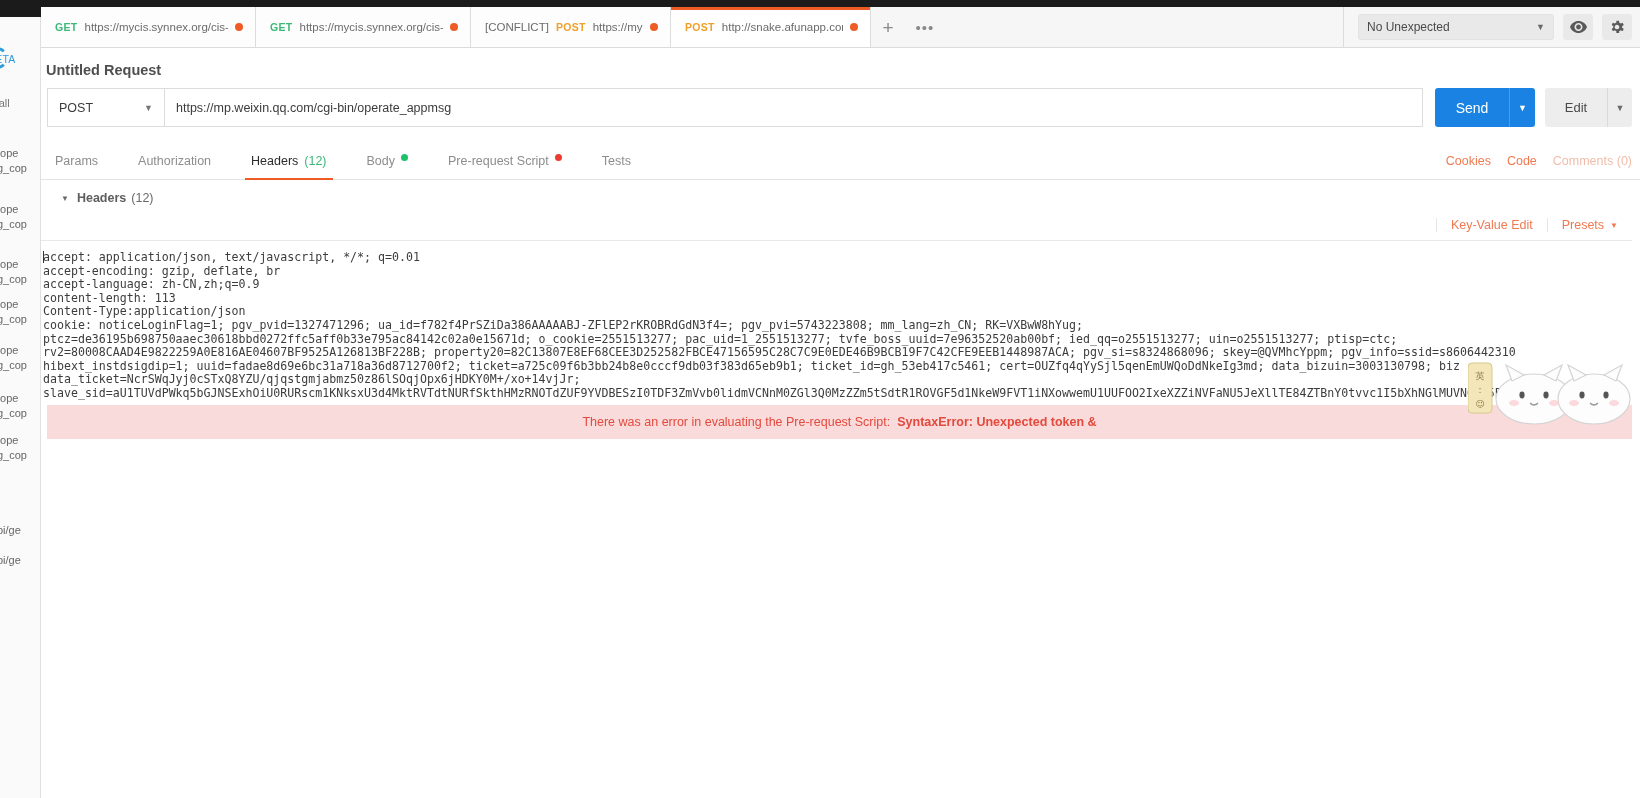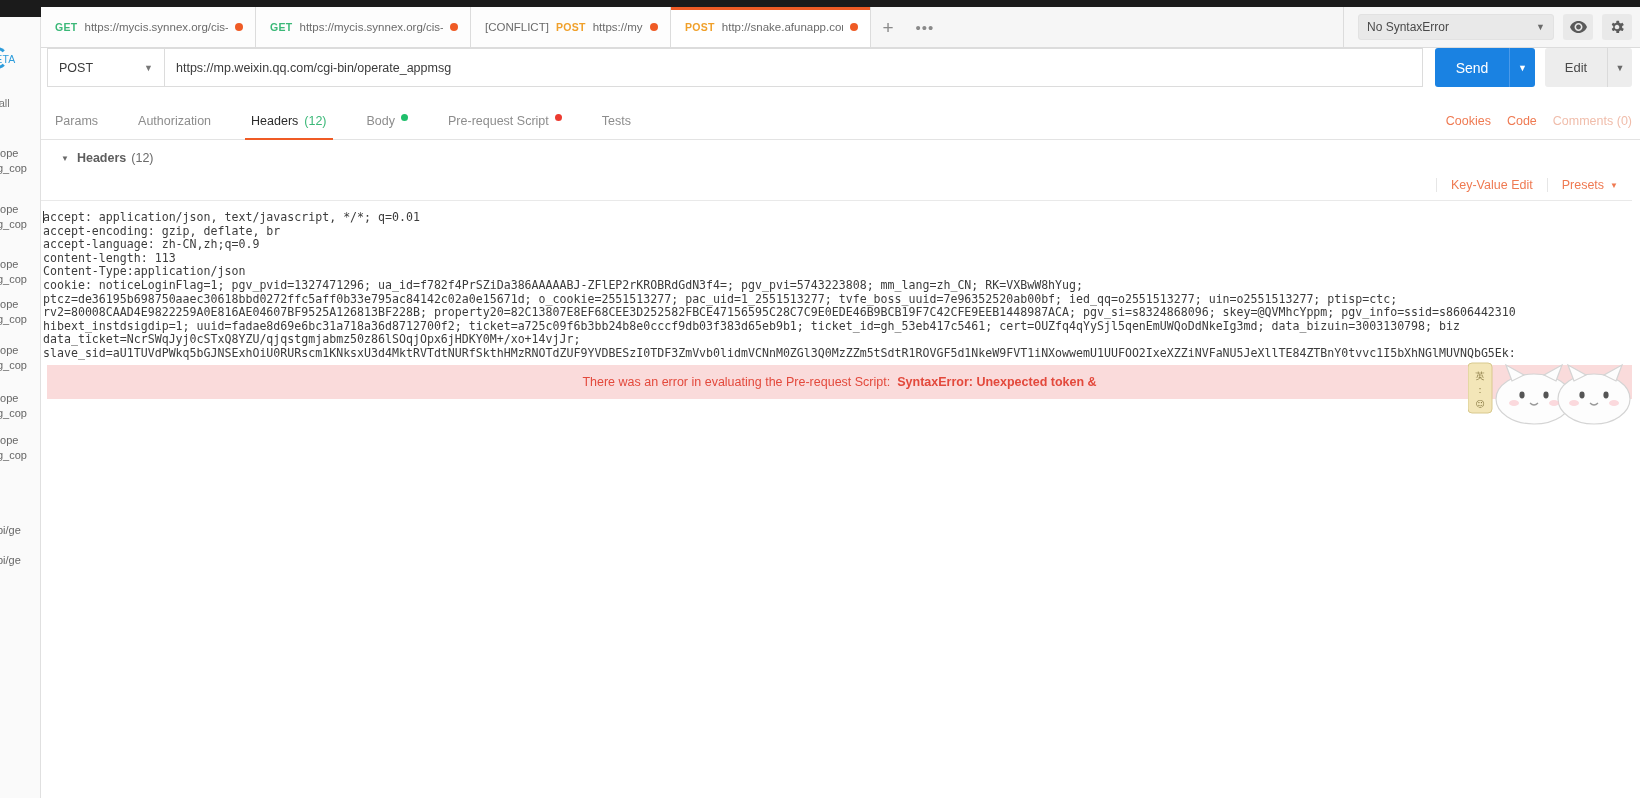--- a/index.html
+++ b/index.html
@@ -312,36 +312,37 @@
             <span class="verb post">POST</span>
             <span class="tlabel">http://snake.afunapp.com/cla...</span>
             <span class="dot"></span>
           </div>
         </div>
       <div class="tab-plus">+</div>
       <div class="tab-more">•••</div>
       <div class="tabstrip-spacer"></div>
       <div class="env-area">
         <div class="env-select">
-          <span>No SyntaxError</span>
+          <span>No Unexpected</span>
           <span class="caret">▼</span>
         </div>
         <div class="icon-btn">
           <svg width="17" height="12" viewBox="0 0 17 12">
             <path d="M8.5 0C4.6 0 1.4 2.4 0 6c1.4 3.6 4.6 6 8.5 6S15.6 9.6 17 6c-1.4-3.6-4.6-6-8.5-6zm0 10C6.3 10 4.5 8.2 4.5 6s1.8-4 4-4 4 1.8 4 4-1.8 4-4 4zm0-6.4c-1.3 0-2.4 1.1-2.4 2.4s1.1 2.4 2.4 2.4S10.9 7.3 10.9 6 9.8 3.6 8.5 3.6z"></path>
           </svg>
         </div>
         <div class="icon-btn">
           <svg width="16" height="16" viewBox="0 0 16 16">
             <path d="M14.3 9.6l-1.2-.7c.1-.3.1-.6.1-.9s0-.6-.1-.9l1.2-.7c.3-.2.4-.5.3-.8l-.8-1.4c-.2-.3-.5-.4-.8-.3l-1.2.7c-.5-.4-1-.7-1.6-.9V2.4c0-.3-.3-.6-.6-.6H7.9c-.3 0-.6.3-.6.6v1.3c-.6.2-1.1.5-1.6.9l-1.2-.7c-.3-.2-.6-.1-.8.2l-.8 1.4c-.2.3-.1.6.2.8l1.2.7c-.1.3-.1.6-.1.9s0 .6.1.9l-1.2.7c-.3.2-.4.5-.2.8l.8 1.4c.2.3.5.4.8.2l1.2-.7c.5.4 1 .7 1.6.9v1.3c0 .3.3.6.6.6h1.7c.3 0 .6-.3.6-.6v-1.3c.6-.2 1.1-.5 1.6-.9l1.2.7c.3.2.6.1.8-.2l.8-1.4c.2-.3.1-.7-.2-.8zM8 10.3c-1.3 0-2.3-1-2.3-2.3S6.7 5.7 8 5.7s2.3 1 2.3 2.3S9.3 10.3 8 10.3z"></path>
           </svg>
         </div>
       </div>
     </div>
 
+    <div class="req-title">Untitled Request</div>
 
     <div class="url-row">
       <div class="method-box">
         <span>POST</span>
         <span class="caret">▼</span>
       </div>
       <div class="url-box">https://mp.weixin.qq.com/cgi-bin/operate_appmsg</div>
       <div class="send-wrap">
         <div class="send-btn">Send</div>
         <div class="send-caret">▼</div>

